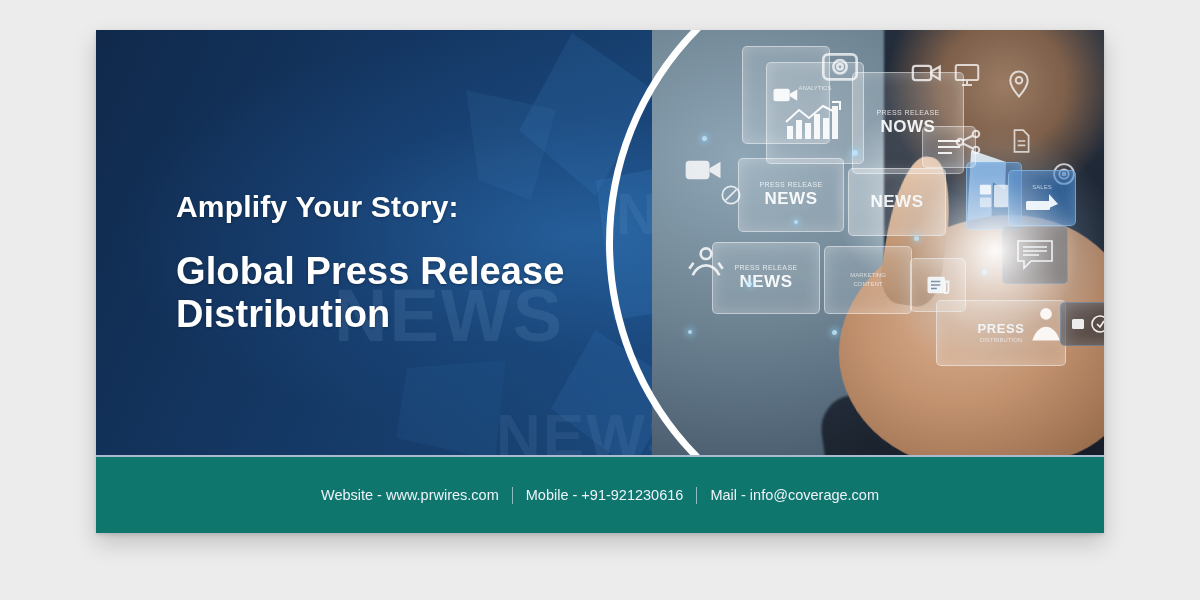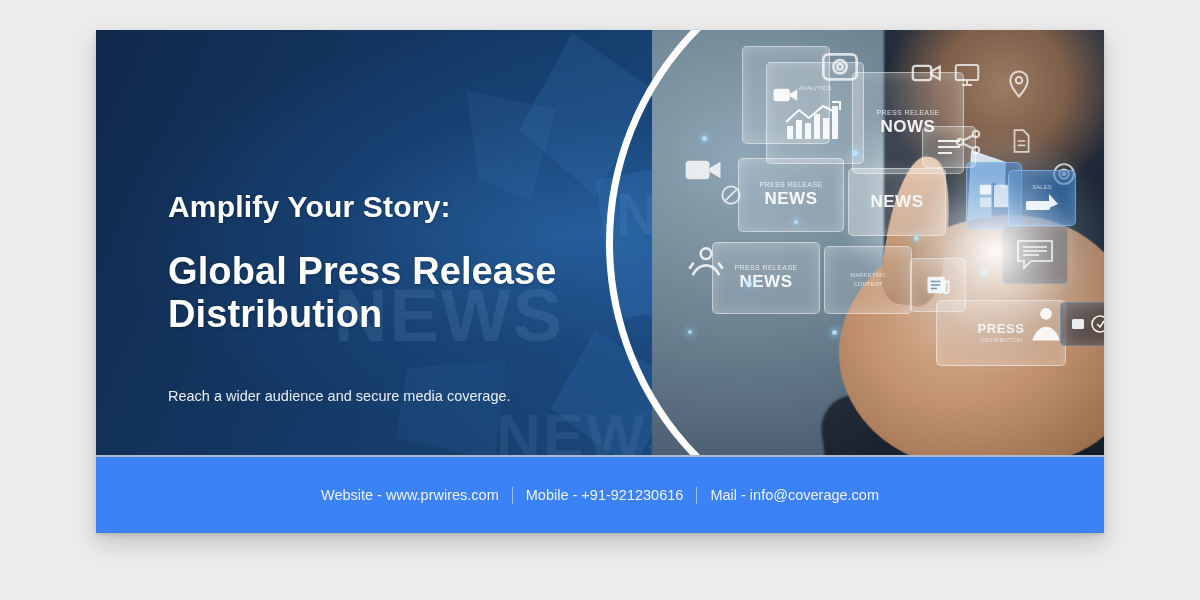--- a/index.html
+++ b/index.html
@@ -35,21 +35,21 @@
 
   .wm{
     position:absolute;color:rgba(150,190,230,.13);
     font-weight:bold;letter-spacing:2px;user-select:none;
     font-family:"Liberation Sans", sans-serif;
   }
   .wm-a{left:238px;top:243px;font-size:74px;}
   .wm-b{left:400px;top:370px;font-size:62px;color:rgba(150,190,230,.10);}
   .wm-c{left:520px;top:150px;font-size:58px;color:rgba(160,200,235,.09);}
 
-  .copy{position:absolute;left:72px;top:160px;width:430px;z-index:6;}
+  .copy{position:absolute;left:80px;top:160px;width:430px;z-index:6;}
   .eyebrow{
     color:#fff;font-size:30px;font-weight:bold;letter-spacing:.2px;
     margin:0 0 26px 0;line-height:1.12;text-shadow:0 1px 3px rgba(0,0,0,.3);
   }
   .headline{
     color:#fff;font-size:38px;font-weight:bold;line-height:1.13;
     margin:0 0 50px 0;letter-spacing:.1px;text-shadow:0 1px 3px rgba(0,0,0,.3);
     max-width:400px;
   }
   .sub{color:#e8eef6;font-size:14.5px;line-height:1.62;margin:0;font-weight:400;}
@@ -125,21 +125,21 @@
   .arc{
     position:absolute;left:510px;top:-96px;width:618px;height:618px;
     border-radius:50%;border:7px solid #ffffff;
     box-sizing:border-box;pointer-events:none;z-index:8;
   }
 
   
   .divider{position:absolute;left:0;top:425px;width:100%;height:2px;background:rgba(220,232,245,.75);z-index:9;}
   .footer{
     position:absolute;left:0;top:427px;width:100%;height:76px;
-    background:#3b82f6;display:flex;align-items:center;justify-content:center;z-index:9;
+    background:#0f766e;display:flex;align-items:center;justify-content:center;z-index:9;
   }
   .footer-inner{display:flex;align-items:center;color:#eef3f9;font-size:14.5px;}
   .fsep{display:inline-block;width:1px;height:17px;background:rgba(225,235,245,.6);margin:0 13px;}
 </style>
 </head>
 <body>
 
 <div id="banner">
 
   <div class="banner-body">
@@ -152,21 +152,20 @@
       <div class="poly p5"></div>
 
       <div class="wm wm-a">NEWS</div>
       <div class="wm wm-b">NEWS</div>
       <div class="wm wm-c">NEWS</div>
 
       <div class="copy">
         <p class="eyebrow">Amplify Your Story:</p>
         <h1 class="headline">Global Press Release Distribution</h1>
         <p class="sub">
-          <span>Reach a wider audience and secure media coverage.</span>
         </p>
       </div>
     </div>
 
     <div class="photo">
 
       <div class="suit"></div>
       <div class="shirt"></div>
       <div class="tie"></div>
       <div class="sleeve"></div>

